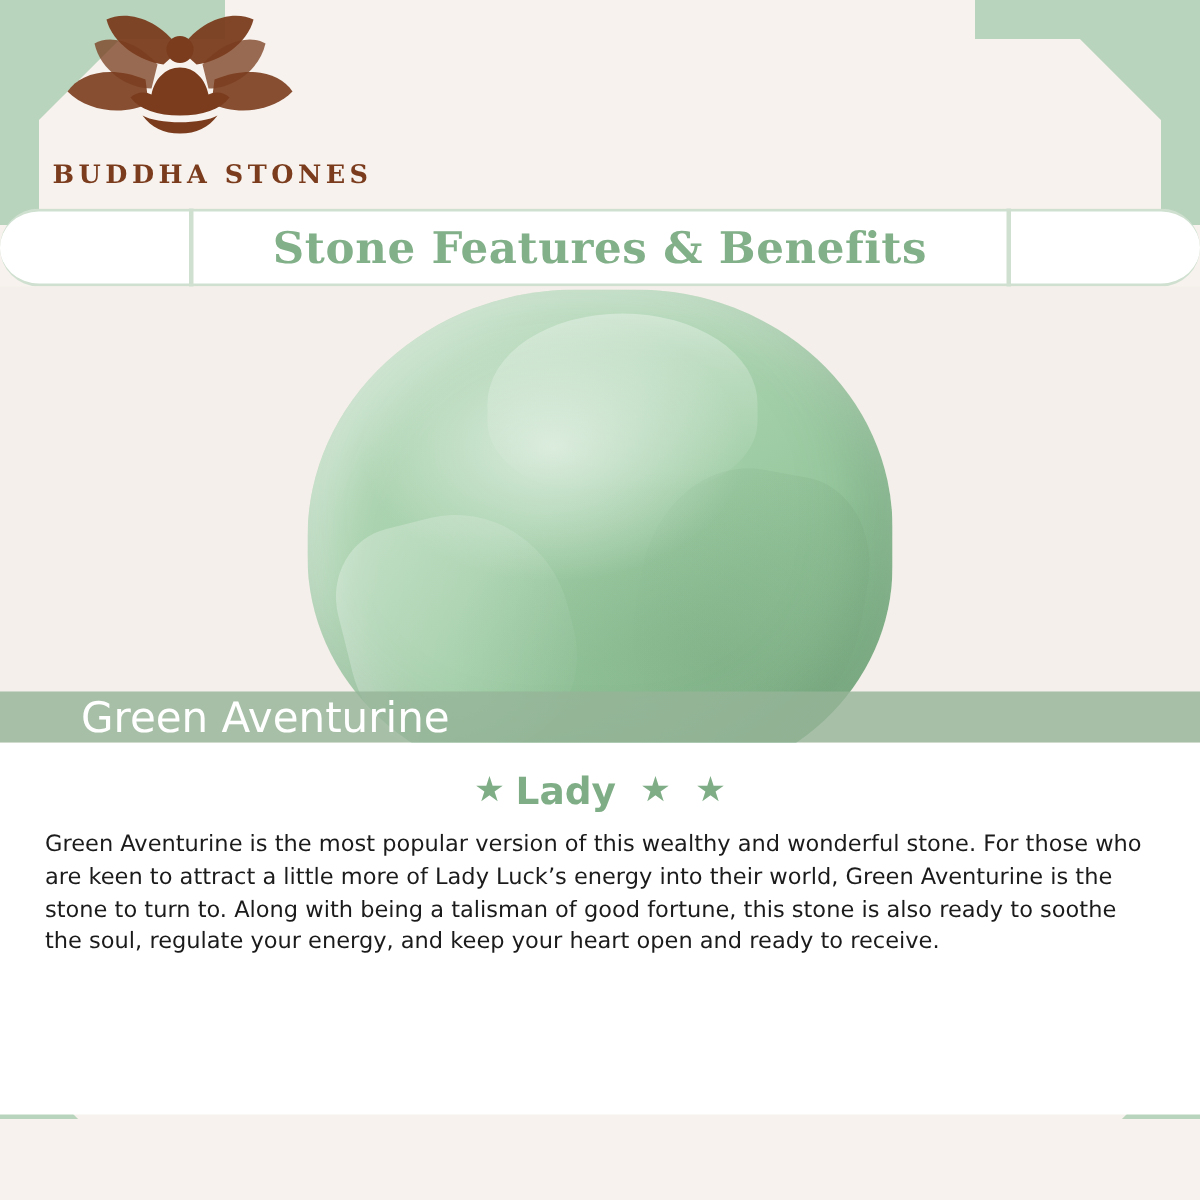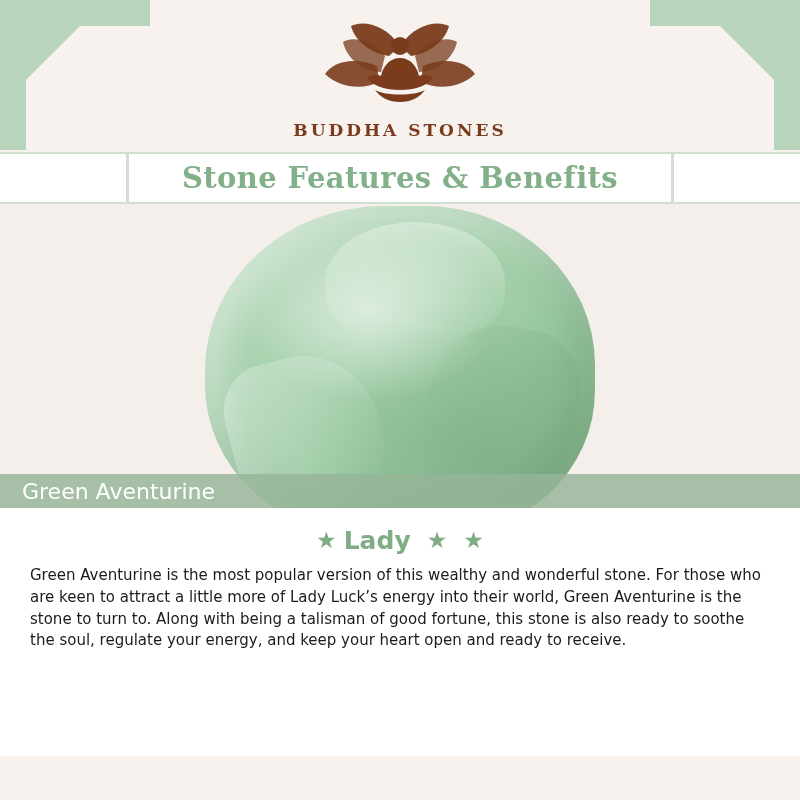--- a/index.html
+++ b/index.html
@@ -45,22 +45,23 @@
   }
   .diag-tl { left: -75px; top: -75px; transform: rotate(45deg); }
   .diag-tr { right: -75px; top: -75px; transform: rotate(45deg); }
   .diag-bl { left: -75px; bottom: -75px; transform: rotate(45deg); }
   .diag-br { right: -75px; bottom: -75px; transform: rotate(45deg); }
 
   
   .header {
     position: relative;
     z-index: 3;
-    padding-top: 16px;
-    text-align: center;
+    padding-top: 3px;
+    text-align: left;
+    margin-left: 35px;
   }
   .logo-mark {
     display: block;
     margin: 0 auto;
   }
   .brand {
     margin-top: 4px;
     font-family: "DejaVu Serif", serif;
     font-size: 17px;
     letter-spacing: 3px;
@@ -73,20 +74,21 @@
     position: relative;
     z-index: 3;
     margin-top: 12px;
     height: 48px;
     background: #ffffff;
     display: flex;
     align-items: center;
     justify-content: center;
     border-top: 2px solid #cfe0d0;
     border-bottom: 2px solid #cfe0d0;
+    border-radius: 26px;
   }
   .title-band::before,
   .title-band::after {
     content: "";
     position: absolute;
     top: -2px;
     bottom: -2px;
     width: 3px;
     background: #cfe0d0;
   }
@@ -154,23 +156,24 @@
     z-index: 4;
     margin-top: -40px;
     height: 34px;
     width: 100%;
     background: rgba(150,180,152,0.82);
     display: flex;
     align-items: center;
   }
   .caption-text {
     color: #ffffff;
-    font-size: 22px;
+    font-size: 28px;
     padding-left: 22px;
     font-family: "DejaVu Sans", sans-serif;
+    margin-left: 32px;
   }
 
   
   .content {
     position: relative;
     z-index: 3;
     background: #ffffff;
     padding: 18px 30px 24px 30px;
     height: 248px;
     box-sizing: border-box;

